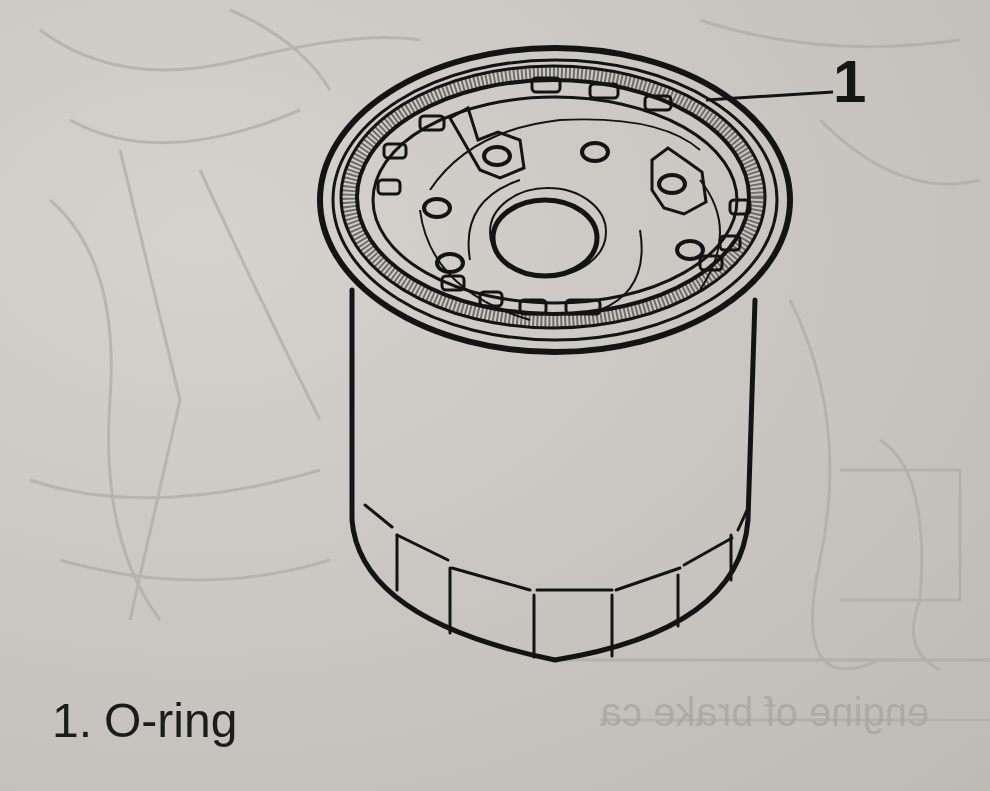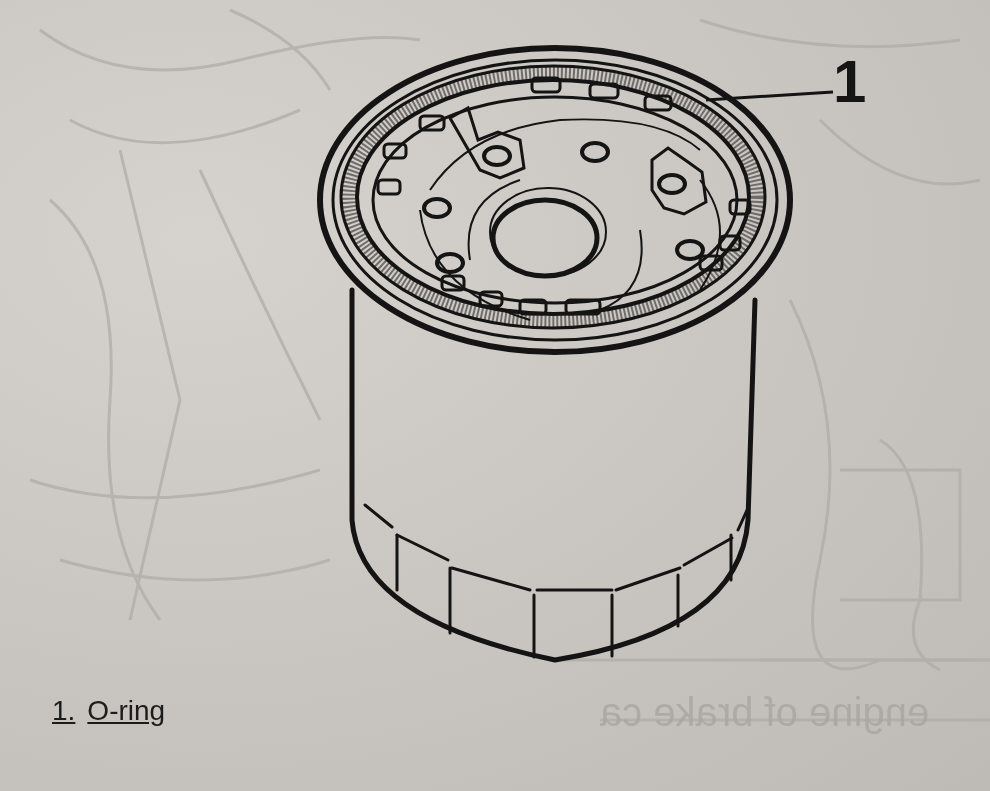--- a/index.html
+++ b/index.html
@@ -15,21 +15,21 @@
     }
     .ghost { position: absolute; left: 0; top: 0; }
     .figure { position: absolute; left: 0; top: 0; }
     .callout-number {
       position: absolute; left: 833px; top: 52px;
       font-size: 60px; font-weight: bold; color: #151515;
       line-height: 1;
     }
     .legend {
       position: absolute; left: 52px; top: 697px;
-      font-size: 28px; color: #1c1c1c; line-height: 1; text-decoration: underline;
+      font-size: 48px; color: #1c1c1c; line-height: 1;
     }
     .legend .num { margin-right: 12px; }
     .bleed-text {
       position: absolute; left: 600px; top: 690px;
       font-size: 40px; color: #a9a6a1; transform: scaleX(-1);
       white-space: nowrap; opacity: .8;
     }
   </style>
 </head>
 <body>

